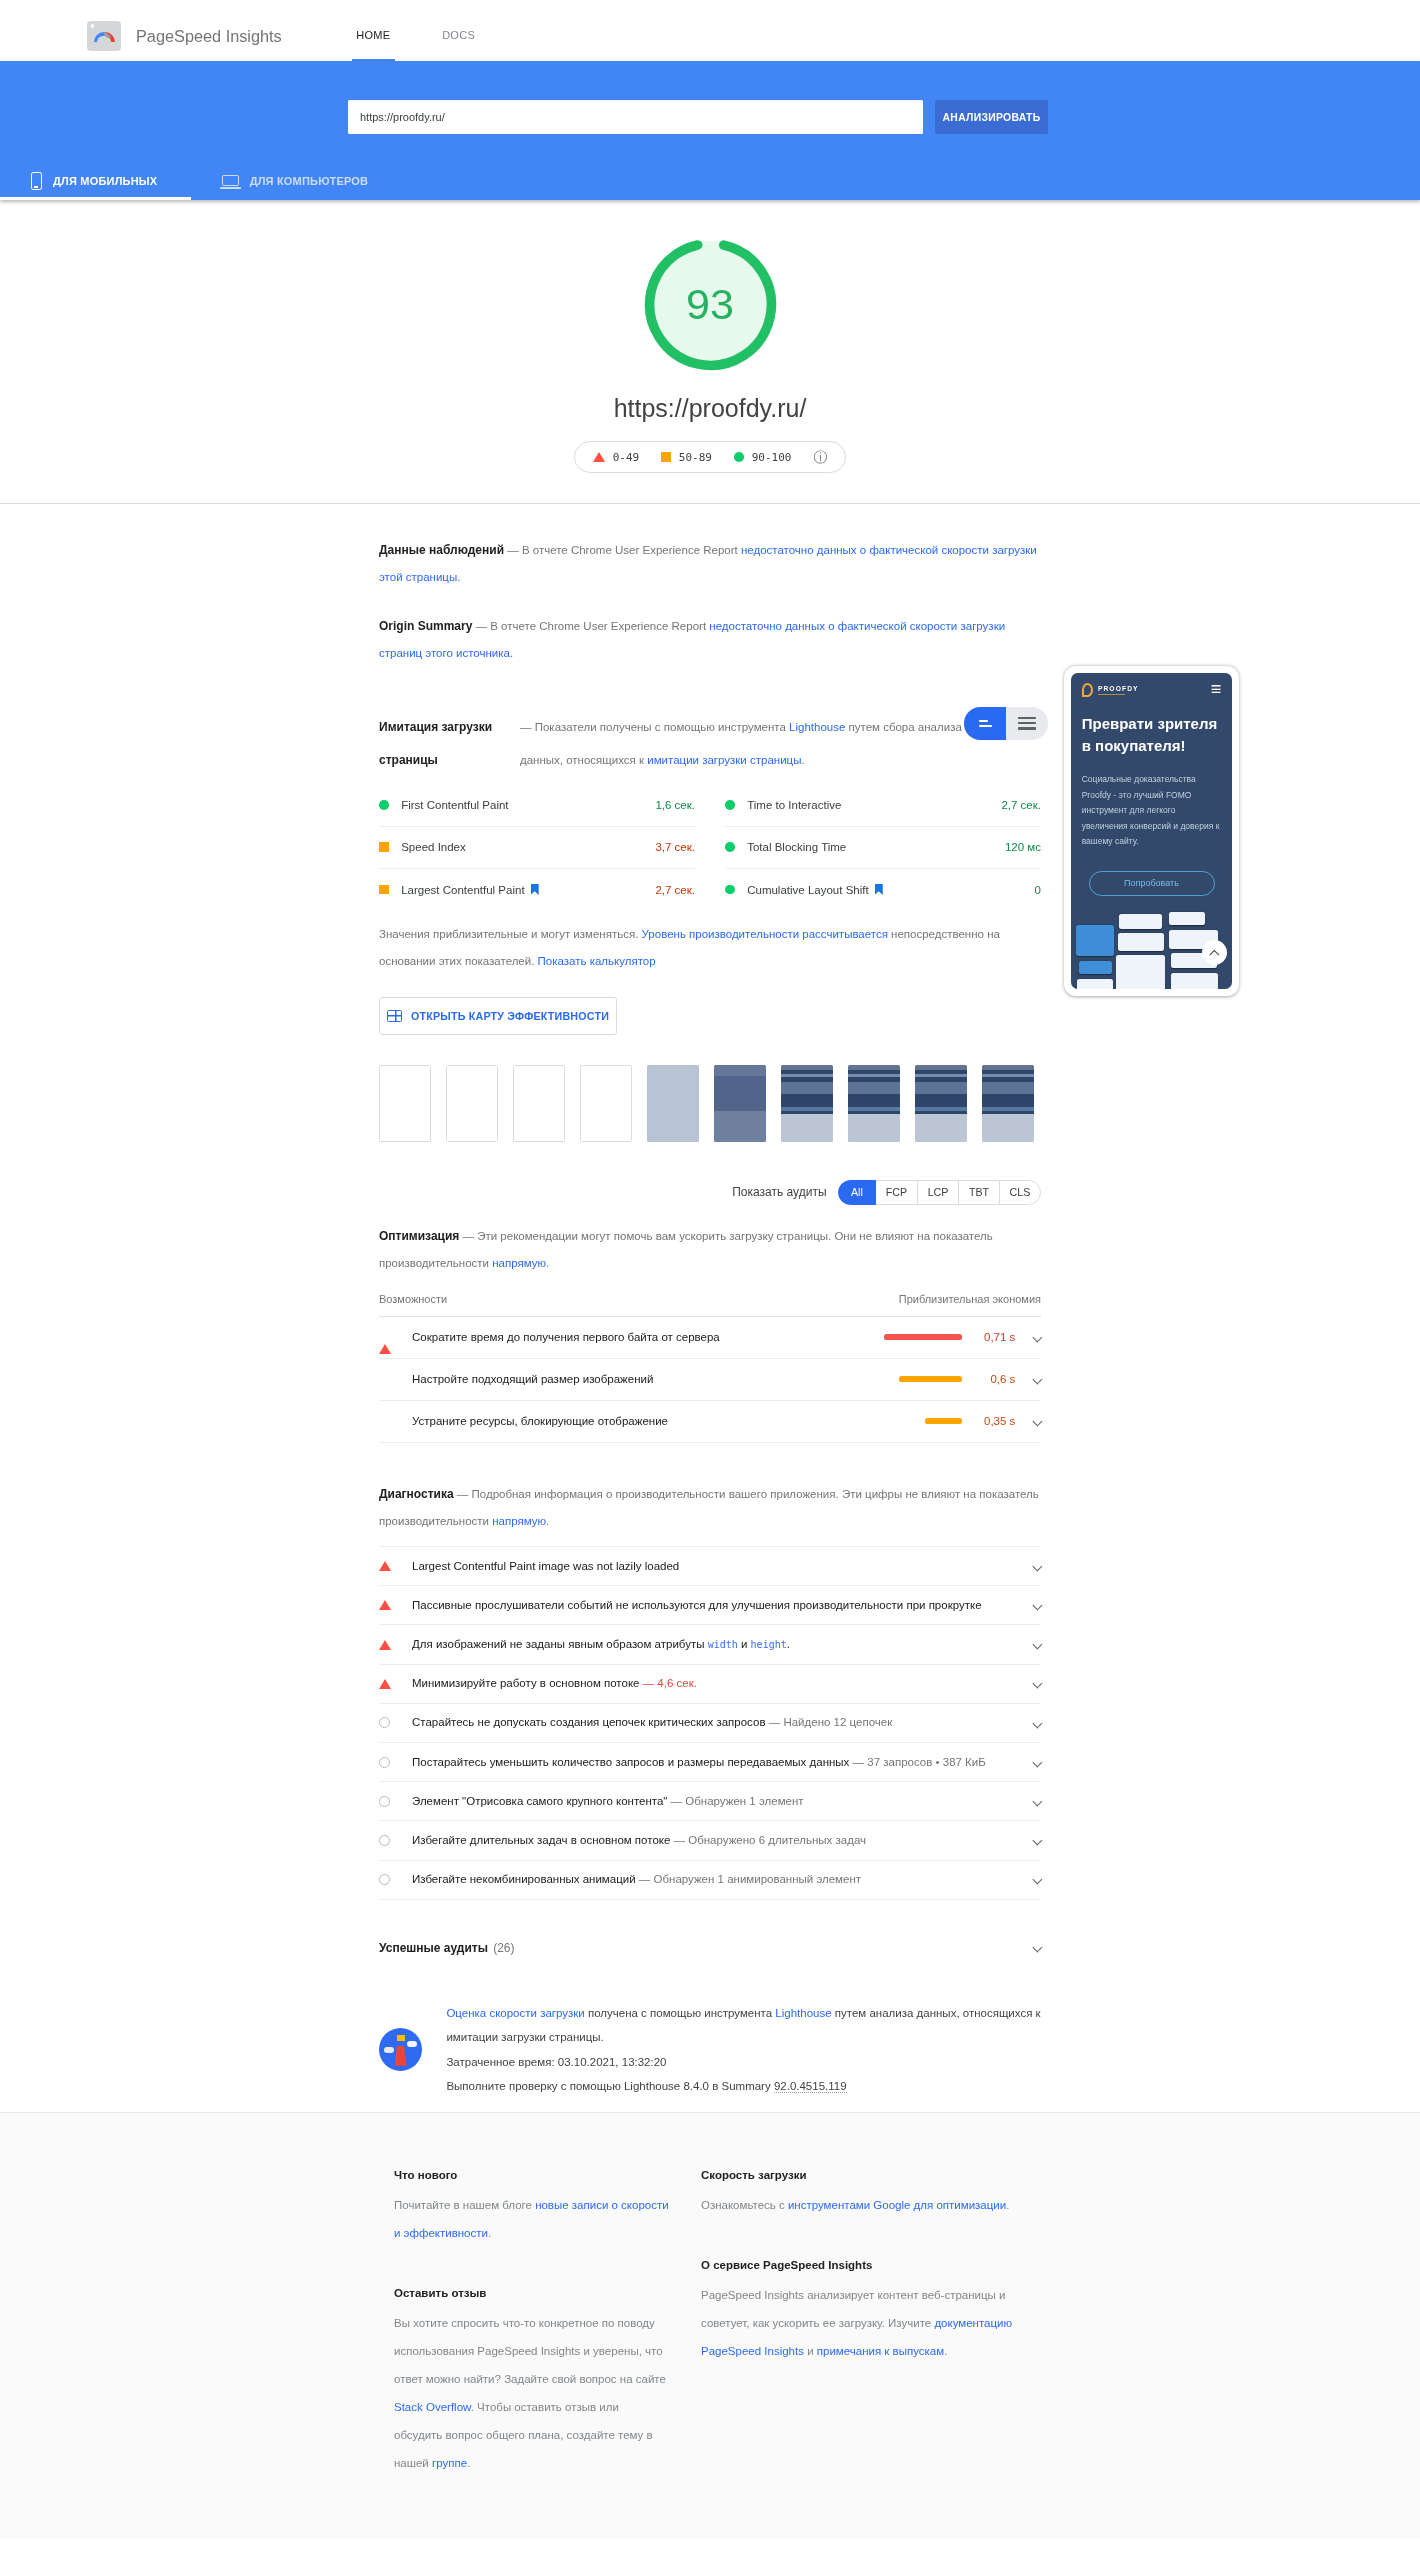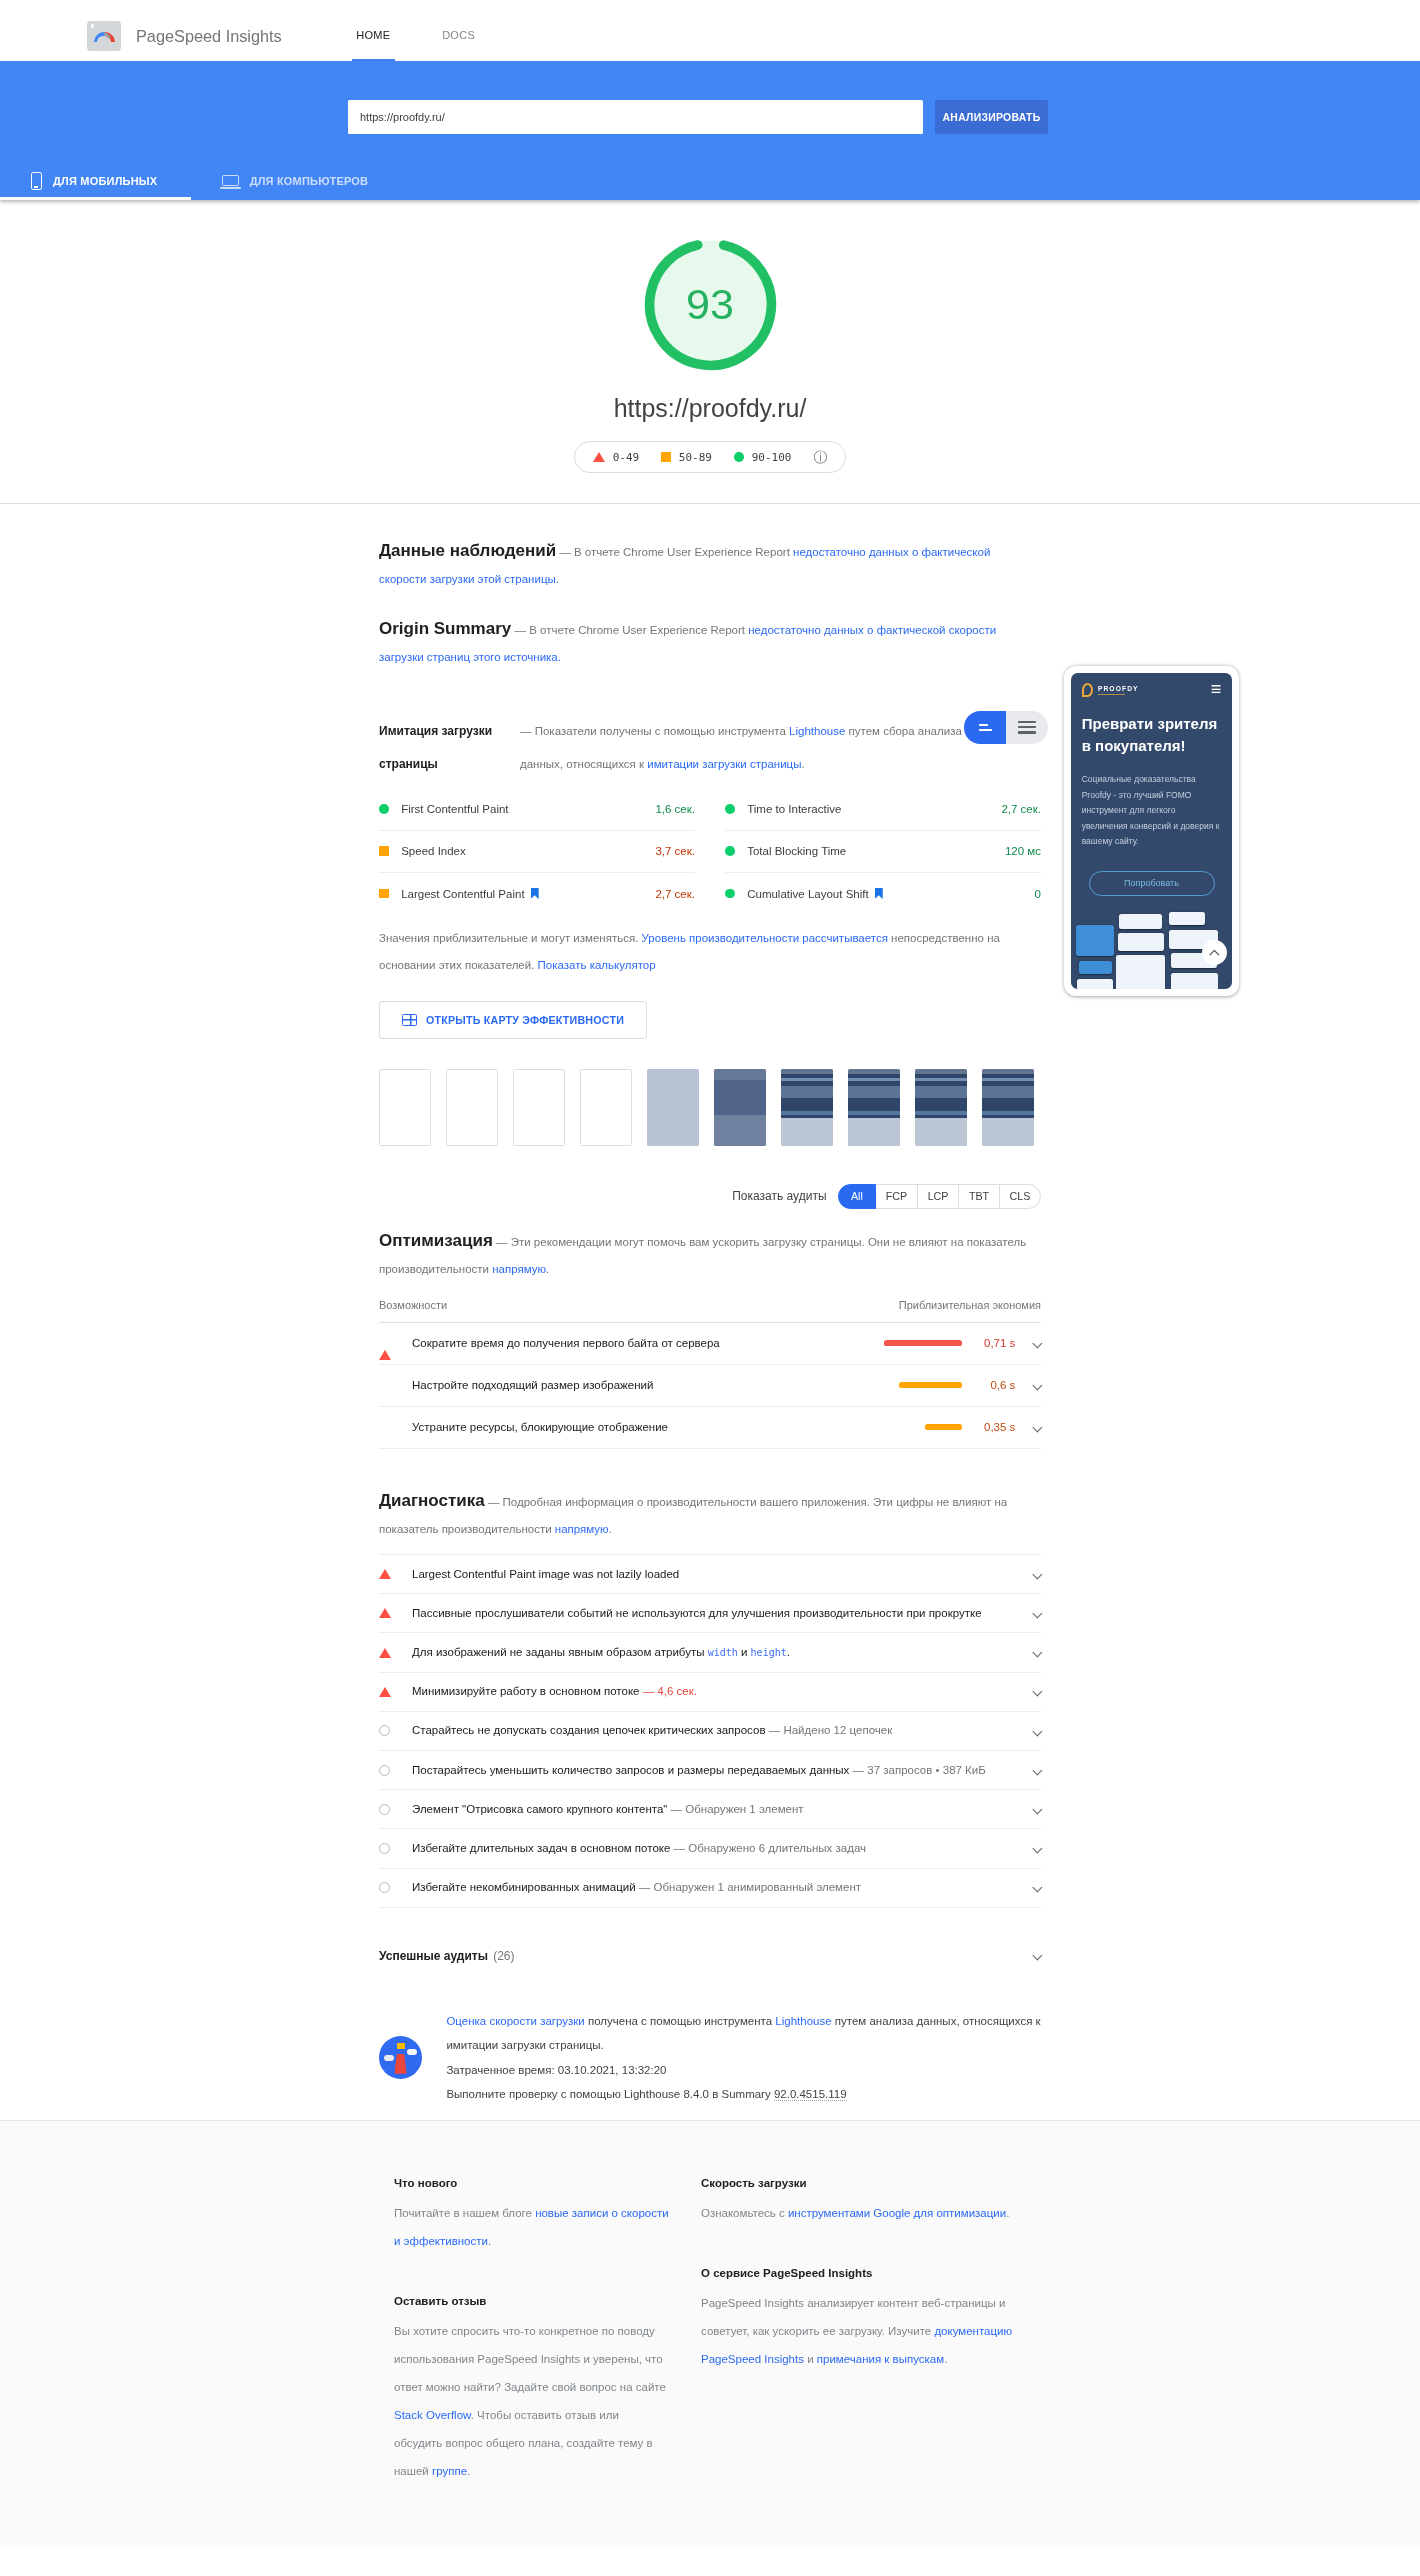--- a/index.html
+++ b/index.html
@@ -48,21 +48,21 @@
   .legend-item{display:flex;align-items:center;gap:8.1px;font-family:"DejaVu Sans Mono",monospace;font-size:11px;color:#3c4043;}
   .ic-tri{width:0;height:0;border-left:6px solid transparent;border-right:6px solid transparent;border-bottom:10.4px solid #ff4e42;}
   .ic-sq{width:9.6px;height:9.6px;background:#ffa400;}
   .ic-dot{width:9.6px;height:9.6px;border-radius:50%;background:#0cce6b;}
   .ic-info{font-size:14px;color:#757575;line-height:1;}
   .top-divider{border:none;border-top:0.7px solid #dadce0;margin:30px 0 0 0;}
 
   
   .content{margin-left:379px;width:662px;position:relative;}
   .sec{font-size:11.5px;line-height:27px;color:#757575;}
-  .sec b{color:#212121;font-size:17px;}
+  .sec b{color:#212121;font-size:12px;}
   .sec-observed{margin-top:33px;}
   .sec-origin{margin-top:22px;}
 
   .lab-sec{margin-top:44px;display:flex;position:relative;}
   .lab-title{width:141px;flex:none;font-weight:bold;color:#212121;font-size:12px;line-height:33px;}
   .lab-desc{width:481px;font-size:11.5px;line-height:33px;color:#757575;}
   .view-toggle{position:absolute;right:-7.4px;top:-4.4px;display:flex;}
   .tg{width:42px;height:33px;display:flex;flex-direction:column;align-items:center;justify-content:center;gap:3px;cursor:pointer;}
   .tg-left{background:#2a6af3;border-radius:16.3px 0 0 16.3px;}
   .tg-right{background:#e8eaed;border-radius:0 16.3px 16.3px 0;}
@@ -74,21 +74,21 @@
   .metric{display:flex;align-items:center;height:42px;border-bottom:0.7px solid #ebedef;}
   .metric:nth-last-child(-n+2){border-bottom:none;}
   .metric .m-icon{flex:none;margin-right:12.6px;}
   .m-label{font-size:11.5px;color:#3c4043;display:flex;align-items:center;gap:6px;}
   .m-value{margin-left:auto;font-size:11.5px;}
   .v-good{color:#0d8a47;}
   .v-avg{color:#c33300;}
   .ic-bookmark{display:inline-block;width:8.1px;height:11px;background:#1a73e8;clip-path:polygon(0 0,100% 0,100% 100%,50% 66%,0 100%);}
 
   .disclaimer{margin-top:10.4px;}
-  .treemap-btn{margin-top:10.4px;display:inline-flex;align-items:center;gap:9px;border:0.7px solid #dadce0;border-radius:3px;background:#fff;padding:0 22px;height:38px;color:#2a6af3;font-size:10.7px;font-weight:bold;letter-spacing:0.2px;cursor:pointer;font-family:"Liberation Sans",sans-serif;}
+  .treemap-btn{margin-top:10.4px;display:inline-flex;align-items:center;gap:9px;border:0.7px solid #dadce0;border-radius:3px;background:#fff;padding:0 7px;height:38px;color:#2a6af3;font-size:10.7px;font-weight:bold;letter-spacing:0.2px;cursor:pointer;font-family:"Liberation Sans",sans-serif;}
   .ic-treemap{width:15px;height:12px;border:1.5px solid #2a6af3;border-radius:1.5px;background-image:linear-gradient(#2a6af3,#2a6af3),linear-gradient(#2a6af3,#2a6af3);background-size:1.5px 100%,100% 1.5px;background-position:58% 0,0 45%;background-repeat:no-repeat;}
 
   .filmstrip{margin-top:30px;display:flex;gap:15px;}
   .thumb{width:52px;height:77px;border-radius:1.5px;flex:none;}
   .thumb.blank{background:#fff;border:0.7px solid #dadce0;}
   .thumb.fade{background:#b8c3d3;}
   .thumb.dim{background:#51658a;background-image:linear-gradient(180deg,rgba(255,255,255,.12) 0 14%,transparent 14% 60%,rgba(255,255,255,.18) 60% 100%);}
   .thumb.full{background:#2f466a;background-image:
      linear-gradient(180deg,rgba(255,255,255,.25) 0 6%,transparent 6% 12%,rgba(173,200,230,.55) 12% 16%,transparent 16% 22%,rgba(173,200,230,.35) 22% 38%,transparent 38% 55%,rgba(120,170,215,.5) 55% 60%,transparent 60% 64%,rgba(235,240,248,.75) 64% 100%);}
 

